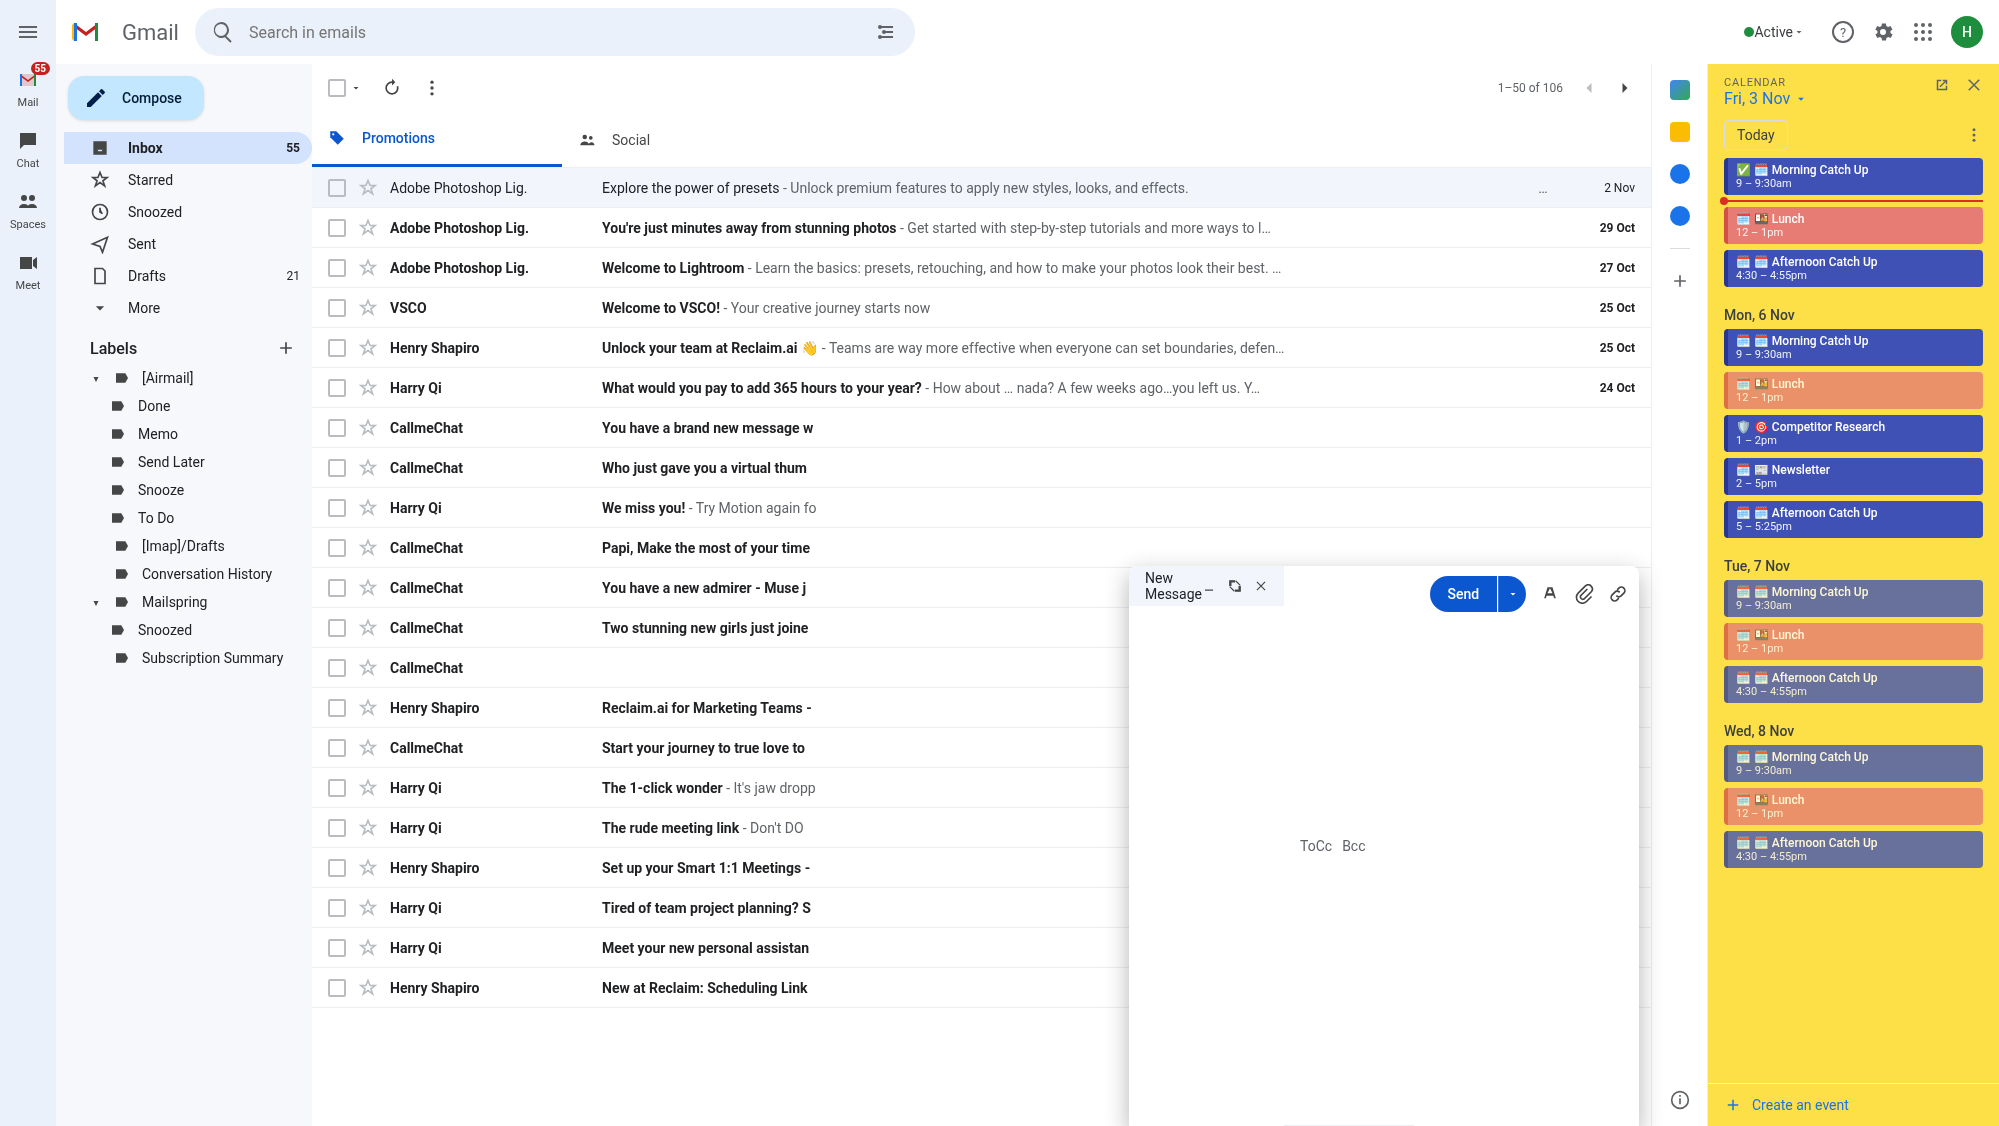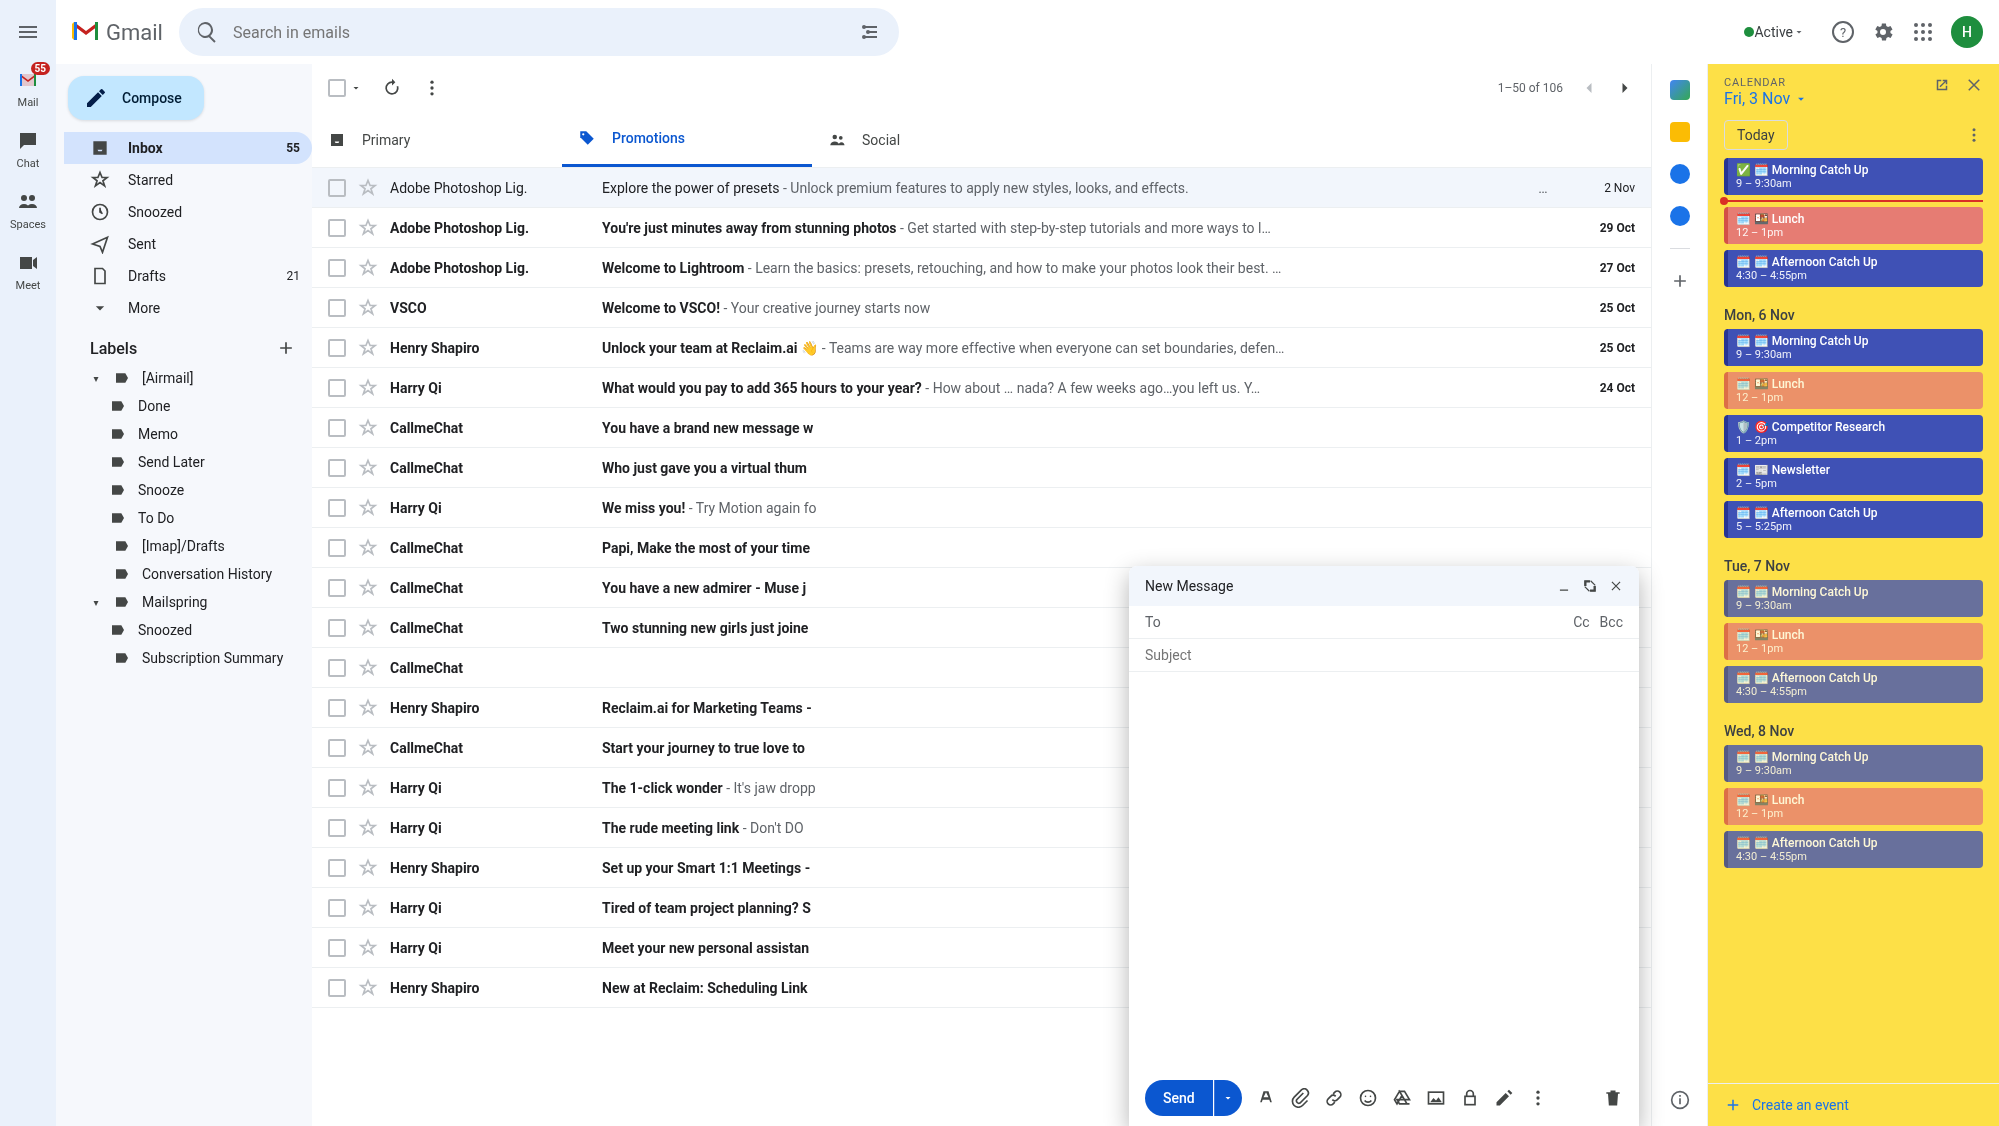--- a/index.html
+++ b/index.html
@@ -10,21 +10,21 @@
 .rail { width:56px; background:#eaf1fb; display:flex; flex-direction:column; align-items:center; padding-top:8px; gap:4px; }
 .rail-burger { width:48px; height:48px; display:flex; align-items:center; justify-content:center; cursor:pointer; }
 .rail-item { width:56px; padding:8px 0; display:flex; flex-direction:column; align-items:center; cursor:pointer; position:relative; }
 .rail-item .ico { width:24px; height:24px; color:#444746; }
 .rail-item .lbl { font-size:11px; color:#444746; margin-top:4px; }
 .rail-badge { position:absolute; top:2px; right:6px; background:#c5221f; color:#fff; font-size:10px; font-weight:700; padding:1px 4px; border-radius:8px; }
 
 
 .main { flex:1; display:flex; flex-direction:column; background:#fff; }
 .topbar { height:64px; display:flex; align-items:center; padding:0 16px; gap:16px; }
-.logo { display:flex; align-items:flex-start; gap:6px; font-size:22px; color:#5f6368; }
+.logo { display:flex; align-items:center; gap:22px; font-size:22px; color:#5f6368; }
 .search { flex:0 0 720px; height:48px; background:#eaf1fb; border-radius:24px; display:flex; align-items:center; padding:0 16px; color:#5f6368; gap:14px; }
 .search input { flex:1; background:transparent; border:none; font-size:16px; color:#202124; }
 .topbar-spacer { flex:1; }
 .status-chip { display:flex; align-items:center; gap:0; font-size:14px; color:#3c4043; cursor:pointer; padding:6px 10px; border-radius:16px; }
 .status-dot { width:10px; height:10px; border-radius:50%; background:#1e8e3e; }
 .tbicon { width:24px; height:24px; color:#5f6368; cursor:pointer; }
 .avatar { width:32px; height:32px; border-radius:50%; background:#1e8e3e; color:#fff; display:flex; align-items:center; justify-content:center; font-weight:500; }
 
 .body { flex:1; display:flex; min-height:0; }
 
@@ -56,21 +56,21 @@
 .row.read { background:#f2f6fc; font-weight:400; }
 .row .chk, .row .star { width:20px; height:20px; color:#b9bdc2; flex-shrink:0; }
 .row .sender { width:200px; white-space:nowrap; overflow:hidden; text-overflow:ellipsis; }
 .row .subj { flex:1; white-space:nowrap; overflow:hidden; text-overflow:ellipsis; font-weight:400; min-width:0; }
 .row.unread .subj .st { font-weight:700; }
 .row .subj .sn { color:#5f6368; font-weight:400; }
 .row .date { width:72px; text-align:right; font-size:12px; flex-shrink:0; }
 .row .att { width:16px; color:#5f6368; flex-shrink:0; text-align:center; }
 
 
-.composer { position:absolute; bottom:0; right:12px; width:510px; height:560px; background:#fff; border-radius:8px 8px 0 0; box-shadow:0 8px 24px rgba(0,0,0,.3); display:flex; flex-direction:column; overflow:hidden; z-index:50; }
+.composer { position:absolute; bottom:0; right:12px; width:510px; height:560px; background:#fff; border-radius:8px 8px 0 0; box-shadow:0 8px 24px rgba(0,0,0,.3); display:flex; flex-direction:row; overflow:hidden; z-index:50; }
 .composer-hd { height:40px; background:#f2f6fc; display:flex; align-items:center; padding:0 16px; font-size:14px; color:#202124; }
 .composer-hd .wicons { margin-left:auto; display:flex; gap:12px; color:#444746; }
 .composer-row { padding:8px 16px; display:flex; align-items:center; border-bottom:1px solid #eceff1; font-size:14px; color:#5f6368; }
 .composer-row .fl { color:#5f6368; }
 .composer-row .links { margin-left:auto; display:flex; gap:10px; cursor:pointer; }
 .composer-body { flex:1; }
 .composer-ft { height:56px; display:flex; align-items:center; padding:0 16px; gap:14px; }
 .send-btn { height:36px; background:#0b57d0; color:#fff; border-radius:18px 0 0 18px; padding:0 18px; display:flex; align-items:center; font-weight:500; cursor:pointer; font-size:14px; }
 .send-more { height:36px; width:28px; background:#0b57d0; border-radius:0 18px 18px 0; margin-left:-13px; display:flex; align-items:center; justify-content:center; color:#fff; cursor:pointer; border-left:1px solid #3f76d9; }
 .cft-ico { width:20px; height:20px; color:#444746; cursor:pointer; }
@@ -354,26 +354,20 @@
             <span>1–50 of 106</span>
             <svg width="20" height="20" viewBox="0 0 24 24">
                 <path fill="#b9bdc2" d="M15 6l-6 6 6 6z"></path>
               </svg>
             <svg width="20" height="20" viewBox="0 0 24 24">
                 <path fill="#444746" d="M9 6l6 6-6 6z"></path>
               </svg>
           </div>
         </div>
         <div class="tabs">
-          <div class="tab">
-              <svg class="ico" viewBox="0 0 24 24">
-                <path fill="#444746" d="M4 4h16v16H4zM4 14h5l1 2h4l1-2h5"></path>
-              </svg>
-              <span>Primary</span>
-            </div>
           <div class="tab active">
               <svg class="ico" viewBox="0 0 24 24">
                 <path fill="#0b57d0" d="M3 3h8l10 10-8 8L3 11z"></path>
                 <circle cx="7" cy="7" r="1.5" fill="#fff"></circle>
               </svg>
               <span>Promotions</span>
             </div>
           <div class="tab">
               <svg class="ico" viewBox="0 0 24 24">
                 <circle cx="9" cy="8" r="3" fill="#444746"></circle>

